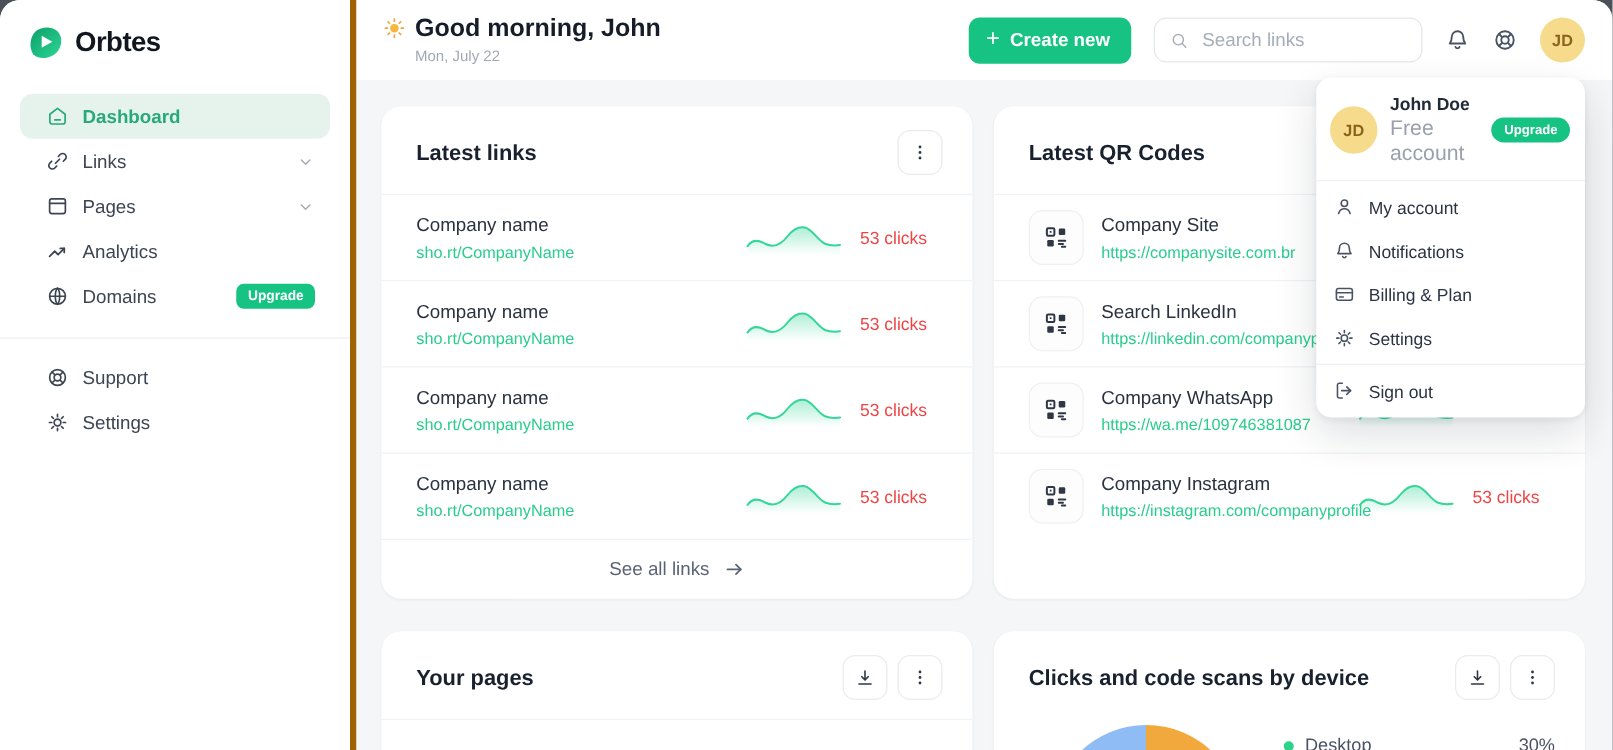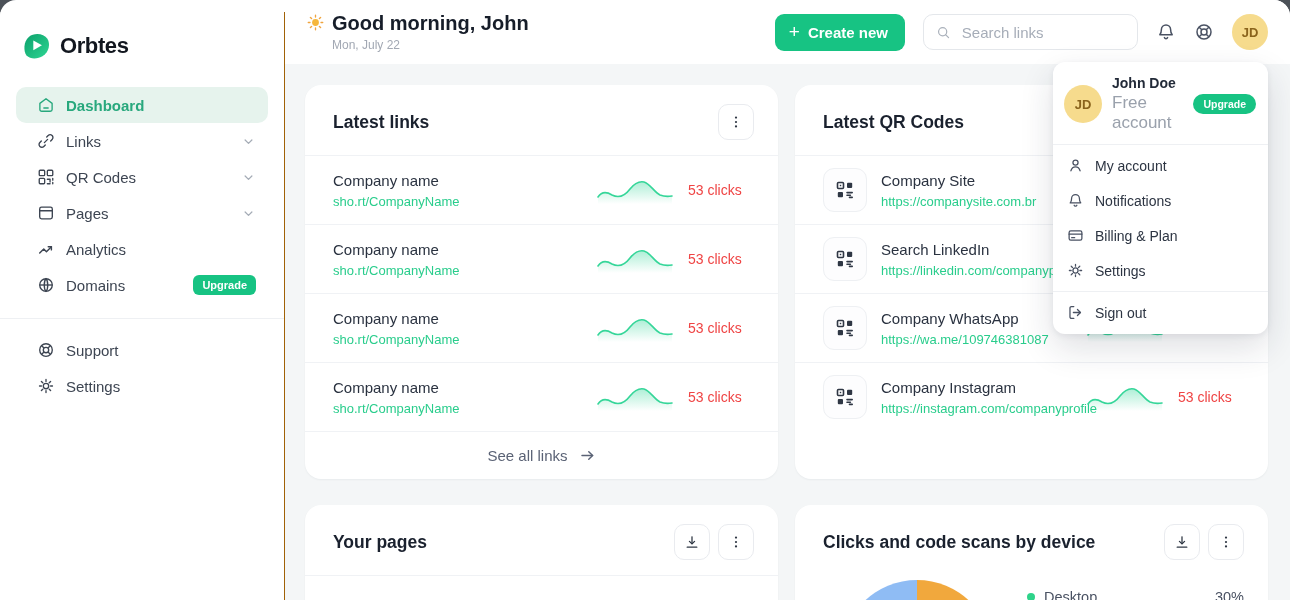--- a/index.html
+++ b/index.html
@@ -5,22 +5,22 @@
   * { box-sizing: border-box; }
   html, body { margin: 0; padding: 0; }
   body { background: #4c5158; font-family: "Liberation Sans", sans-serif; }
   .app {
     position: relative; width: 1290px; height: 600px;
     background: #fff; overflow: hidden; border-radius: 16px 16px 0 0;
   }
 
   
   .sidebar {
-    position: absolute; left: 0; top: 12px; bottom: 0; width: 285px;
-    background: #fff; border-right: 1px solid #a16207; z-index: 5;
+    position: absolute; left: 0; top: 0; bottom: 0; width: 285px;
+    background: #fff; border-right: 5px solid #a16207; z-index: 5;
   }
   .logo { display: flex; align-items: center; gap: 9px; padding: 19px 0 0 22px; }
   .logo-text { font-size: 22px; font-weight: 800; color: #12171f; letter-spacing: -0.4px; }
   .nav { margin-top: 27px; padding: 0 16px; }
   .nav-item {
     display: flex; align-items: center; gap: 11px; height: 36px;
     padding: 0 12px 0 21px; border-radius: 10px; color: #3d4552;
     font-size: 15px; cursor: pointer;
   }
   .nav-item svg { flex-shrink: 0; }
@@ -172,32 +172,20 @@
         </svg>
         <span>Dashboard</span>
       </div>
       <div class="nav-item">
         <svg width="18" height="18" viewBox="0 0 20 20" fill="none" stroke="currentColor" stroke-width="1.5" stroke-linecap="round" stroke-linejoin="round">
           <path d="M8.2 11.8 l3.6-3.6"></path>
             <path d="M10.8 5.6l1.6-1.6a3.1 3.1 0 0 1 4.4 4.4L15.2 10"></path>
             <path d="M9.2 14.4l-1.6 1.6a3.1 3.1 0 0 1-4.4-4.4L4.8 10"></path>
         </svg>
         <span>Links</span>
-        <svg class="chev" width="15" height="15" viewBox="0 0 20 20" fill="none" stroke="currentColor" stroke-width="1.7" stroke-linecap="round" stroke-linejoin="round">
-            <path d="M5.5 8 l4.5 4.5 L14.5 8"></path>
-          </svg>
-      </div>
-      <div class="nav-item">
-        <svg width="18" height="18" viewBox="0 0 20 20" fill="none" stroke="currentColor" stroke-width="1.5">
-          <rect x="2.5" y="2.5" width="6" height="6" rx="1"></rect>
-            <rect x="11.5" y="2.5" width="6" height="6" rx="1"></rect>
-            <rect x="2.5" y="11.5" width="6" height="6" rx="1"></rect>
-          <path d="M11.5 12.5h3M14.5 12.5v3M11.5 17.5h3M17.5 11.5v2M17.5 16v1.5" stroke-linecap="round"></path>
-        </svg>
-        <span>QR Codes</span>
         <svg class="chev" width="15" height="15" viewBox="0 0 20 20" fill="none" stroke="currentColor" stroke-width="1.7" stroke-linecap="round" stroke-linejoin="round">
             <path d="M5.5 8 l4.5 4.5 L14.5 8"></path>
           </svg>
       </div>
       <div class="nav-item">
         <svg width="18" height="18" viewBox="0 0 20 20" fill="none" stroke="currentColor" stroke-width="1.5" stroke-linecap="round">
           <rect x="3" y="3.5" width="14" height="13" rx="2"></rect>
             <path d="M3 7.5h14"></path>
         </svg>
         <span>Pages</span>

